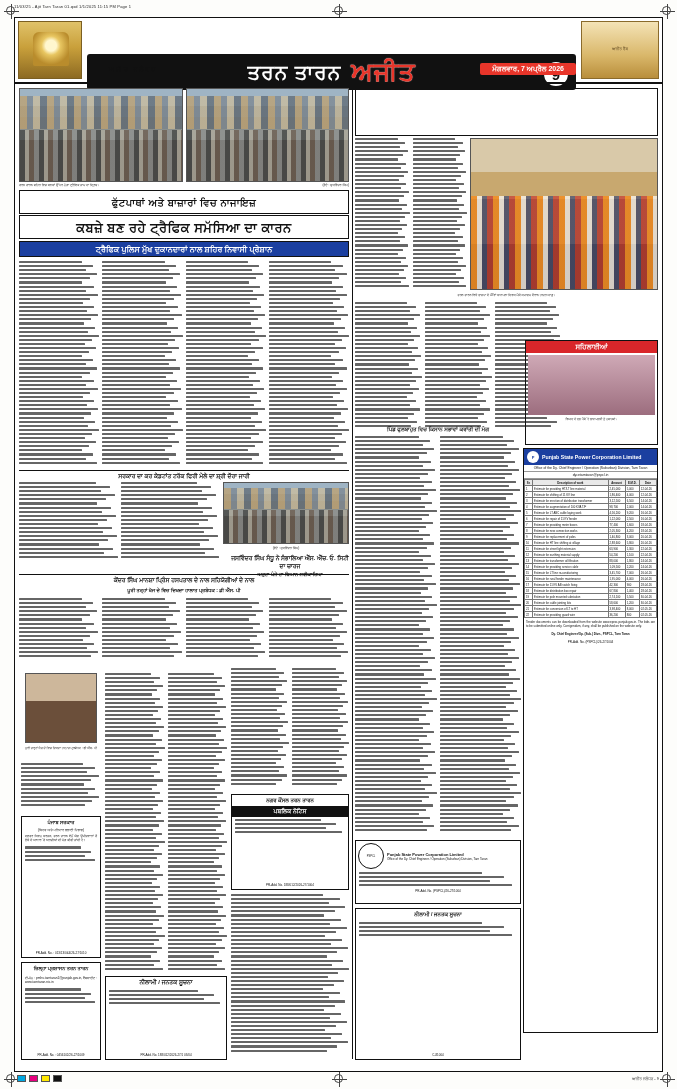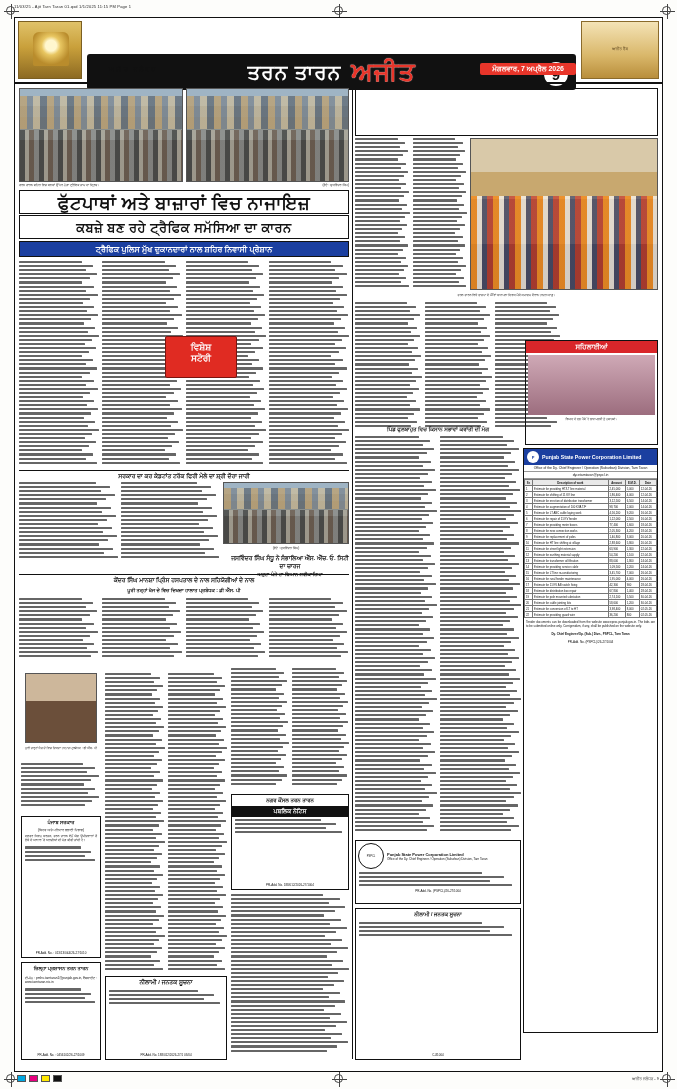--- a/index.html
+++ b/index.html
@@ -127,21 +127,21 @@
   }
   .capline { position:absolute; left:4px; top:165px; width:330px; font-size:3.2px; color:#222;
       display:flex; justify-content:space-between;}
 
   
   .hbox {
     position:absolute; left:4px; width:330px;
     border:1px solid #111; background:#fff;
     text-align:center; font-weight:bold; color:#111;
   }
-  .hb1 { top:172px; height:24px; font-size:18px; line-height:24px; letter-spacing:.5px;}
+  .hb1 { top:172px; height:24px; font-size:10px; line-height:24px; letter-spacing:.5px;}
   .hb2 { top:197px; height:24px; font-size:13px; line-height:24px; letter-spacing:.5px;}
   .hb3 { top:223px; height:16px; background:#1b3fa0; color:#fff; font-size:8px; line-height:16px;}
 
   
   .lead4 { position:absolute; left:4px; top:243px; width:330px; height:205px;
       display:flex; gap:3px; }
   .lead4 .c { flex:1; }
   .stampbox {
     position:absolute; left:150px; top:318px; width:72px; height:42px;
     background:#e02b22; border:1px solid #7a1410; color:#fff; text-align:center;
@@ -461,24 +461,20 @@
           <i style="width: 100%;"></i>
           <i style="width: 91%;"></i>
           <i style="width: 82%;"></i>
           <i style="width: 96%;"></i>
           <i style="width: 87%;"></i>
           <i style="width: 78%;"></i>
           <i style="width: 92%;"></i>
           <i style="width: 83%;"></i>
           <i style="width: 97%;"></i>
         </div>
-    </div>
-    <div class="stampbox">
-      <div class="s1">ਵਿਸ਼ੇਸ਼</div>
-      <div class="s2">ਸਟੋਰੀ</div>
     </div>
 
     <div class="hrule" style="left:4px; top:452px; width:330px;"></div>
     <div class="sh" style="left:4px; top:455px; width:330px; font-size:6px;">ਸਰਕਾਰ ਦਾ ਕਰ ਕੇਡਟਾਂਤ ਟਰੱਕ ਫਿਰੀ ਮੇਲੇ ਦਾ ਸ਼੍ਰੀ ਦੌਰਾ ਜਾਰੀ</div>
     <div style="position:absolute;left:4px;top:464px;width:200px;height:80px;display:flex;gap:3px;">
       <div class="fakelines" style="flex:1">
           <i style="width: 78%;"></i>
           <i style="width: 92%;"></i>
           <i style="width: 83%;"></i>
           <i style="width: 97%;"></i>

